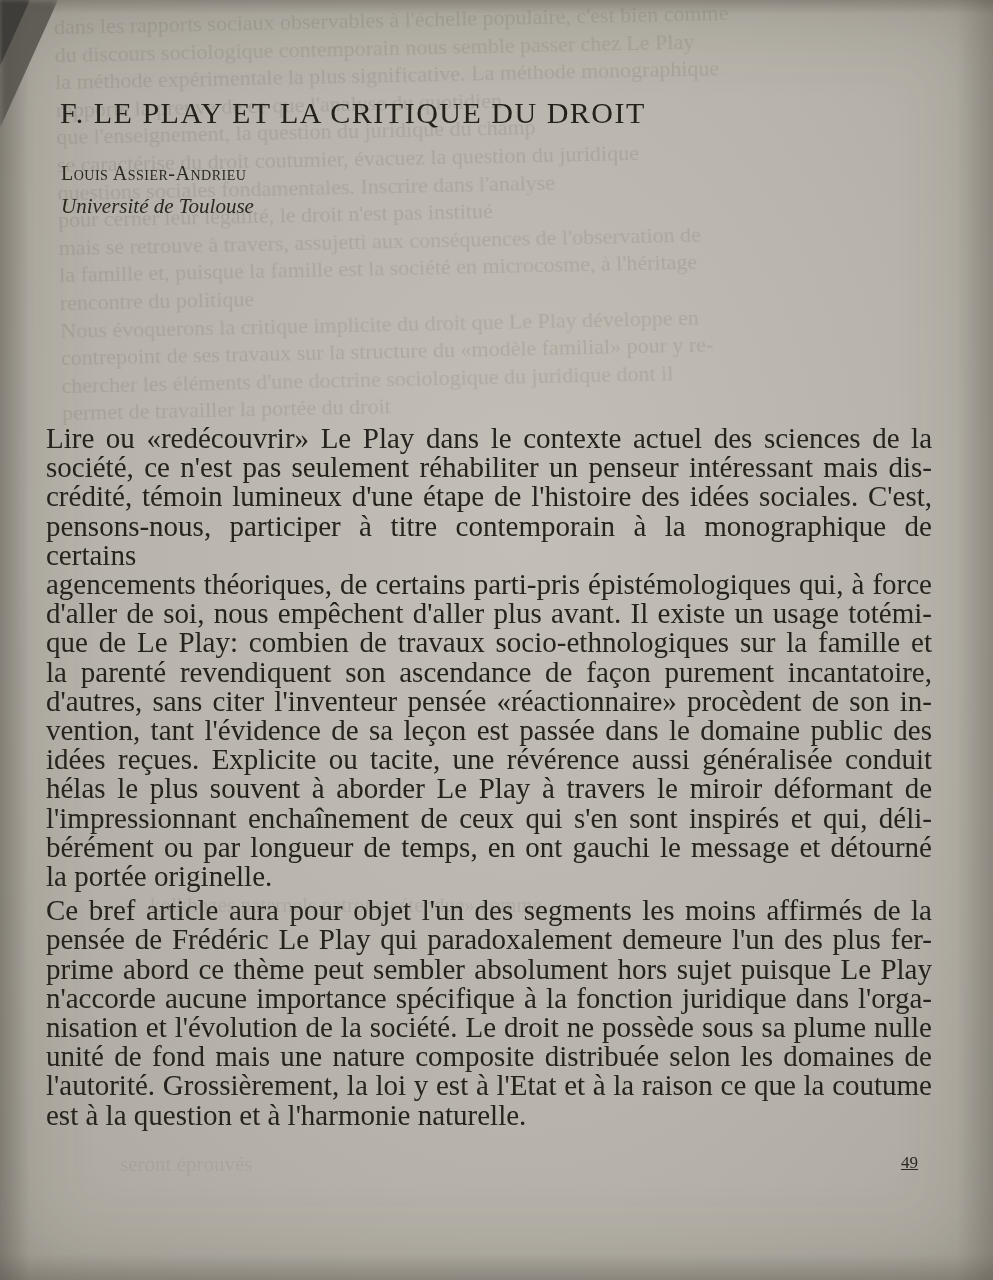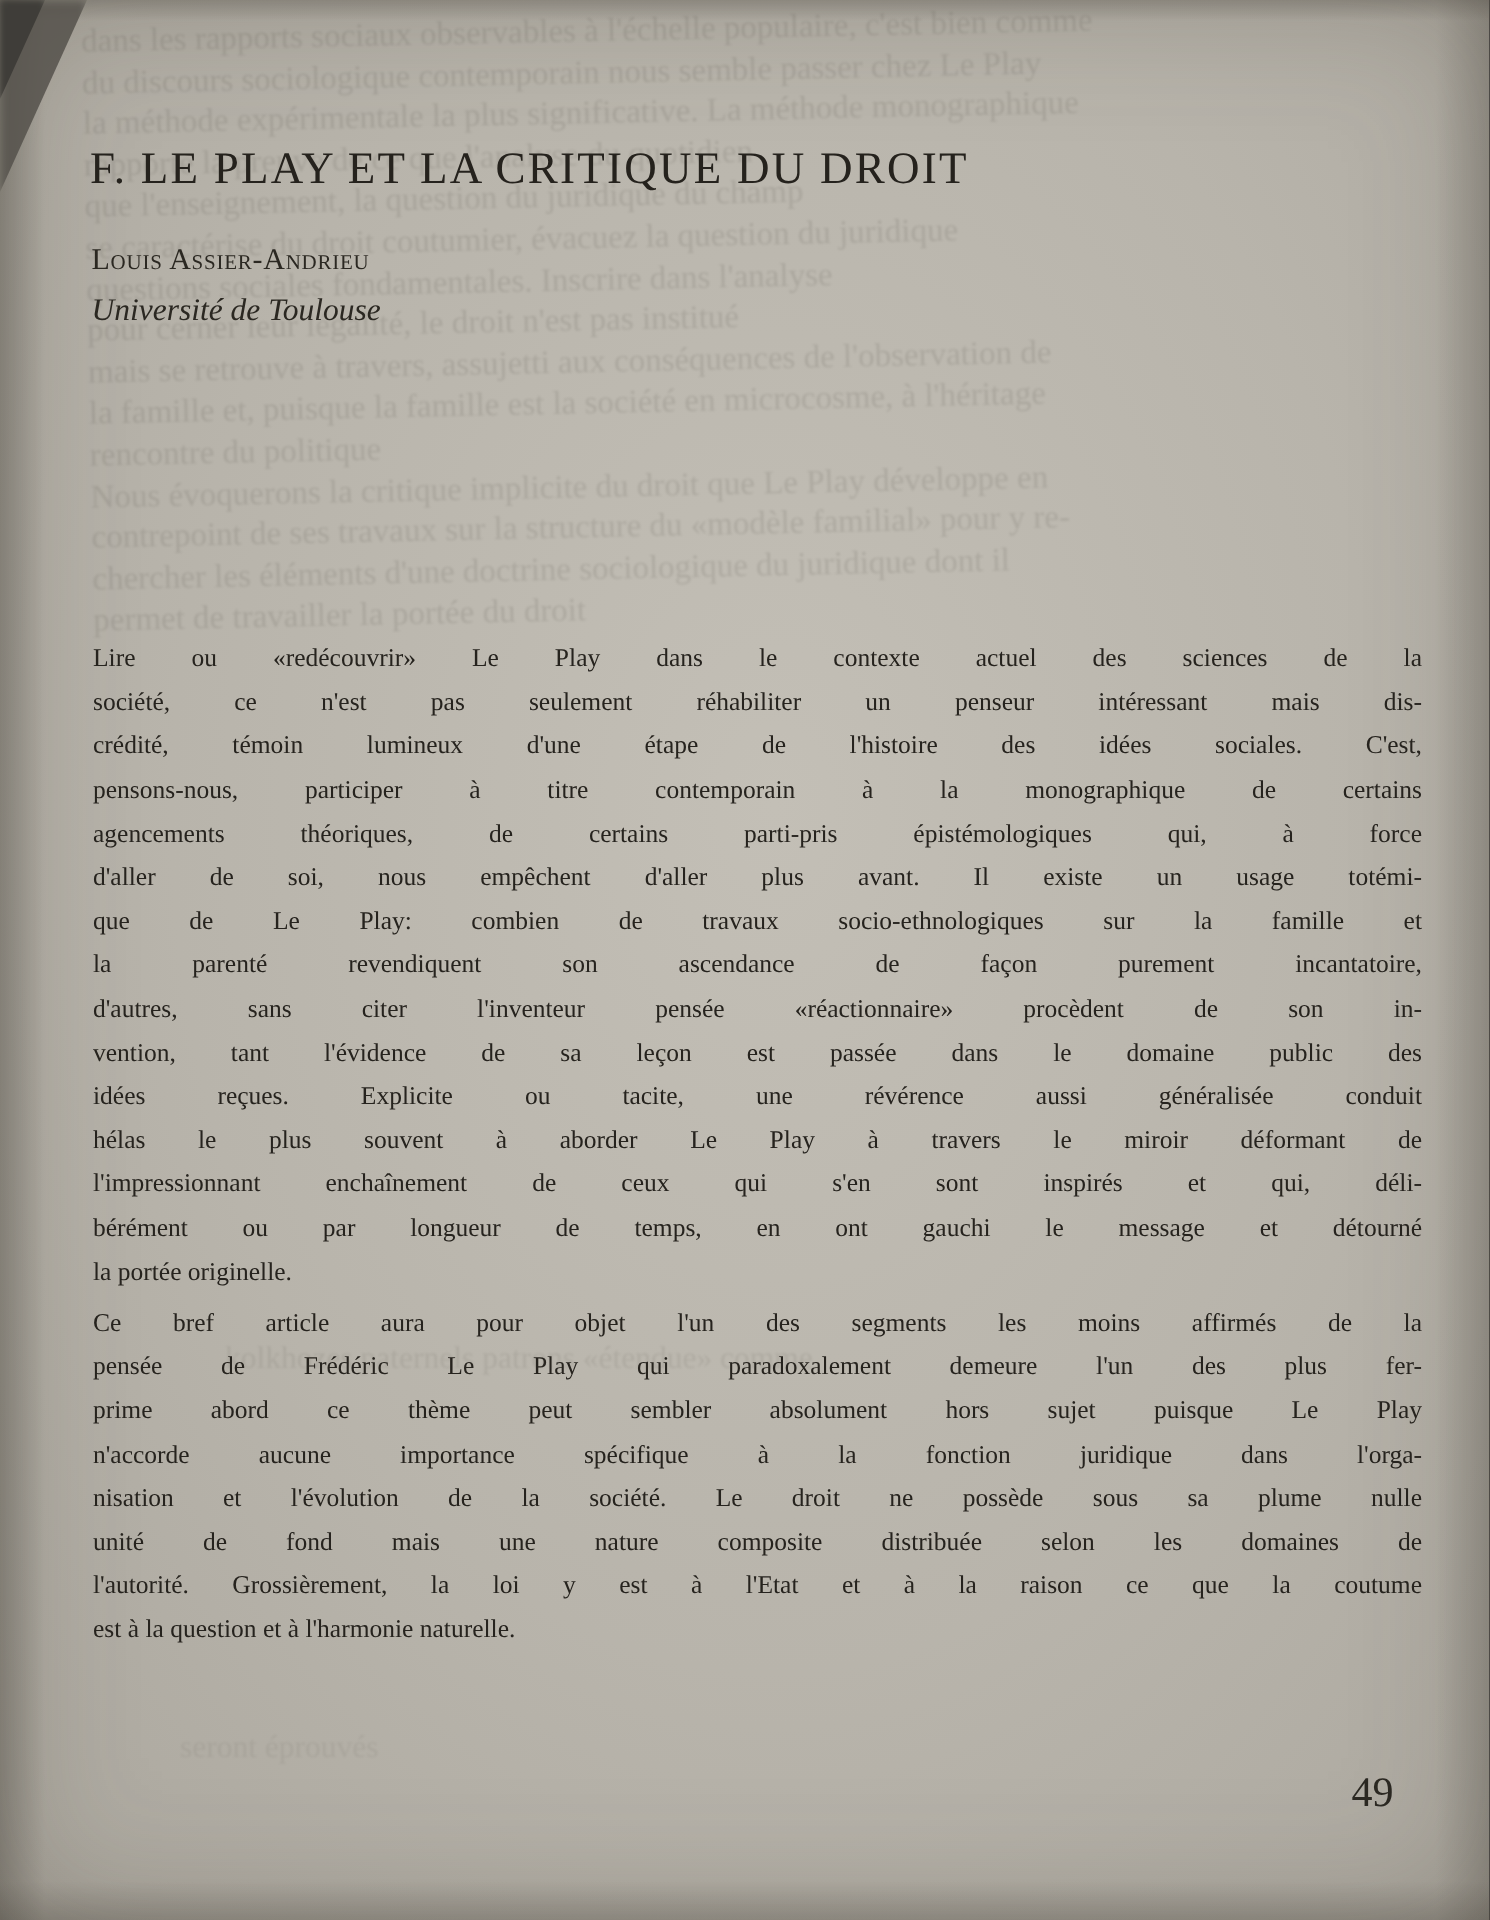--- a/index.html
+++ b/index.html
@@ -55,34 +55,34 @@
     position:absolute;left:61px;top:162px;
     font-size:20px;font-variant:small-caps;letter-spacing:.5px;
     color:#2b2822;
   }
   #affiliation{
     position:absolute;left:61px;top:194px;
     font-size:21px;font-style:italic;
     color:#2b2822;
   }
   #body-text{
-    position:absolute;left:62px;top:424px;width:886px;
-    font-size:17px;line-height:29.2px;
+    position:absolute;left:46px;top:424px;width:886px;
+    font-size:29px;line-height:29.2px;
     color:#26231e;
   }
   .para{margin:0 0 5px 0;}
   .line{
     text-align:justify;
     text-align-last:justify;
     white-space:normal;
   }
   .line.last{text-align-last:left;}
   #page-number{
-    position:absolute;left:901px;top:1180px;
-    font-size:28px;color:#2b2822;
+    position:absolute;left:901px;top:1153px;
+    font-size:17px;color:#2b2822;text-decoration:underline;
   }
 </style>
 </head>
 <body>
 
 <div id="page">
 
   <div class="corner-dark"></div>
   <div class="corner-dark2"></div>
 

